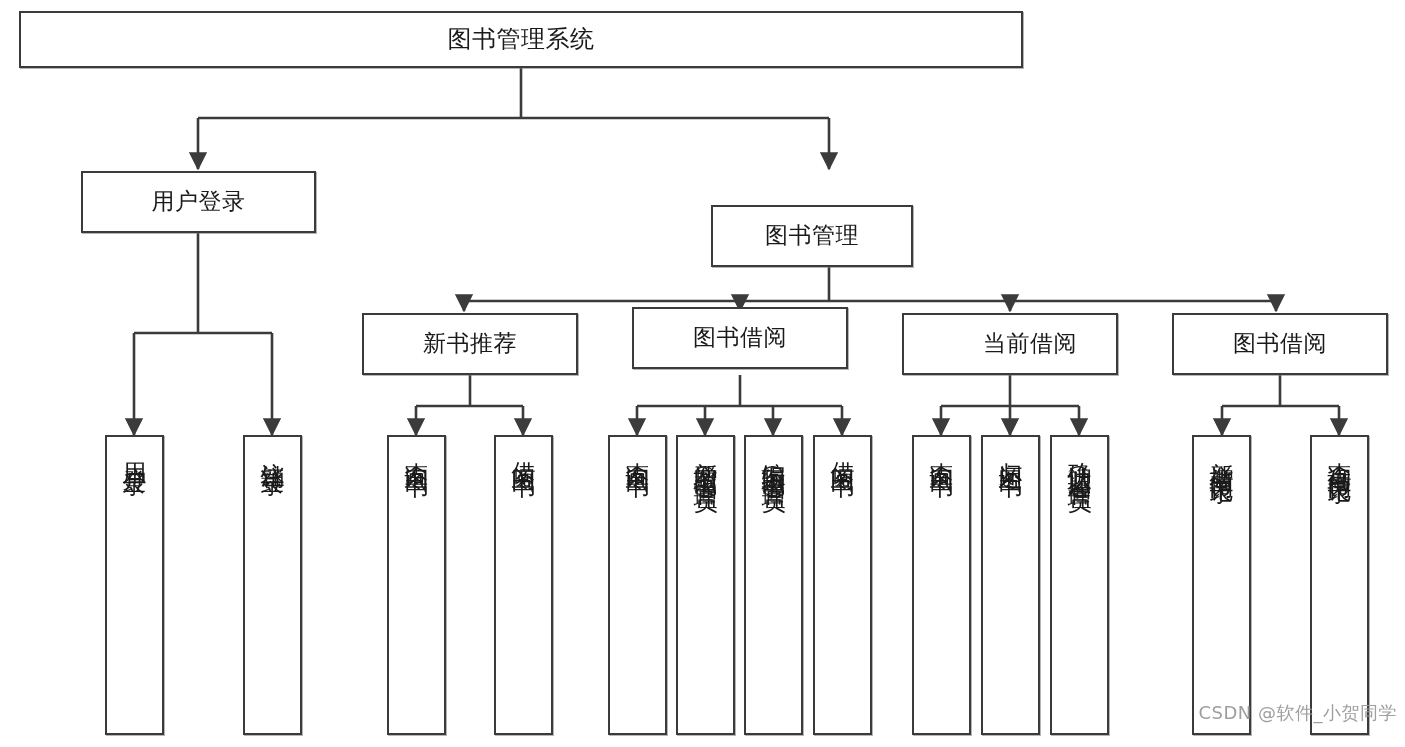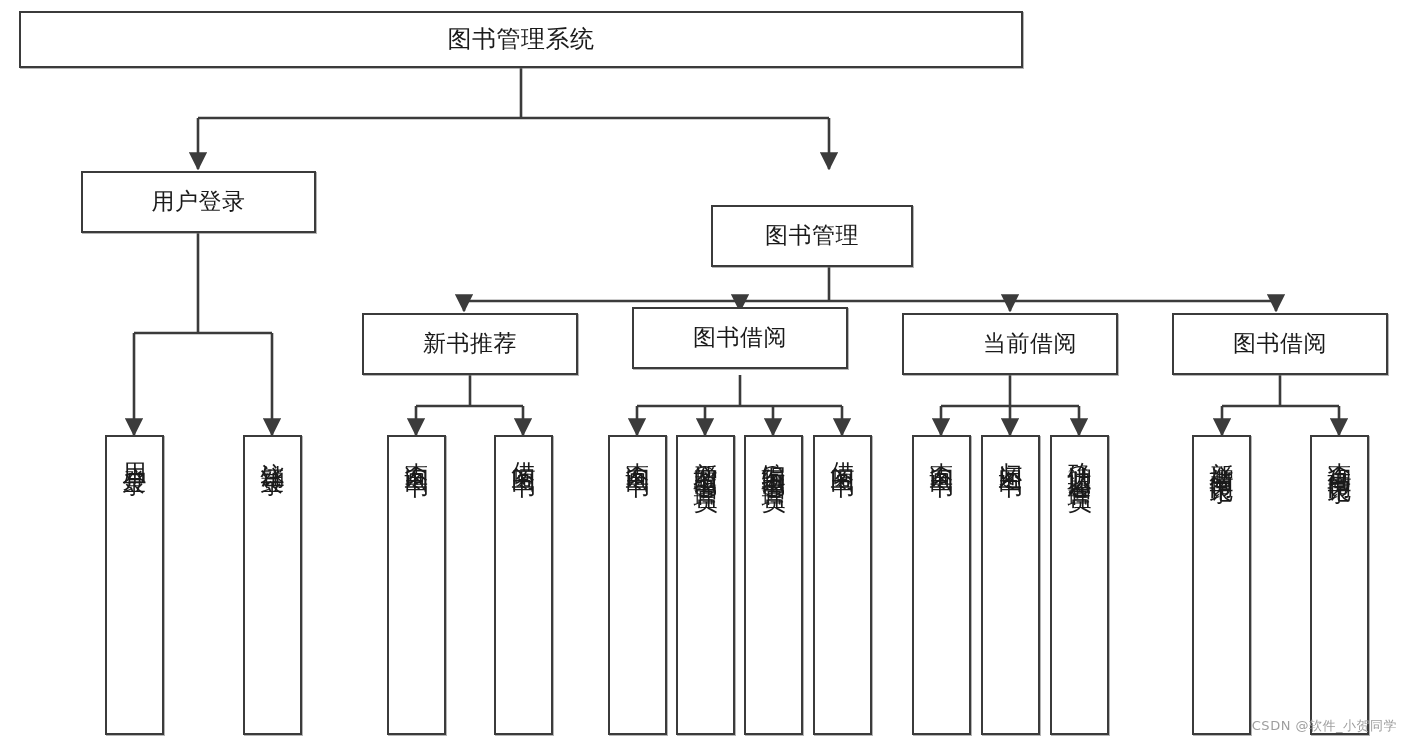--- a/index.html
+++ b/index.html
@@ -61,22 +61,22 @@
     writing-mode: vertical-rl;
     text-orientation: upright;
     font-size: 24px;
     line-height: 1.0;
     letter-spacing: 4px;
     white-space: nowrap;
   }
   .watermark {
     position: absolute;
     right: 8px;
-    bottom: 12px;
-    font-size: 13px;
+    bottom: 22px;
+    font-size: 18px;
     color: #9e9e9e;
     letter-spacing: 0.5px;
     z-index: 5;
     white-space: nowrap;
     font-family: "DejaVu Sans", "Liberation Sans", sans-serif;
   }
 </style>
 </head>
 <body>
 

